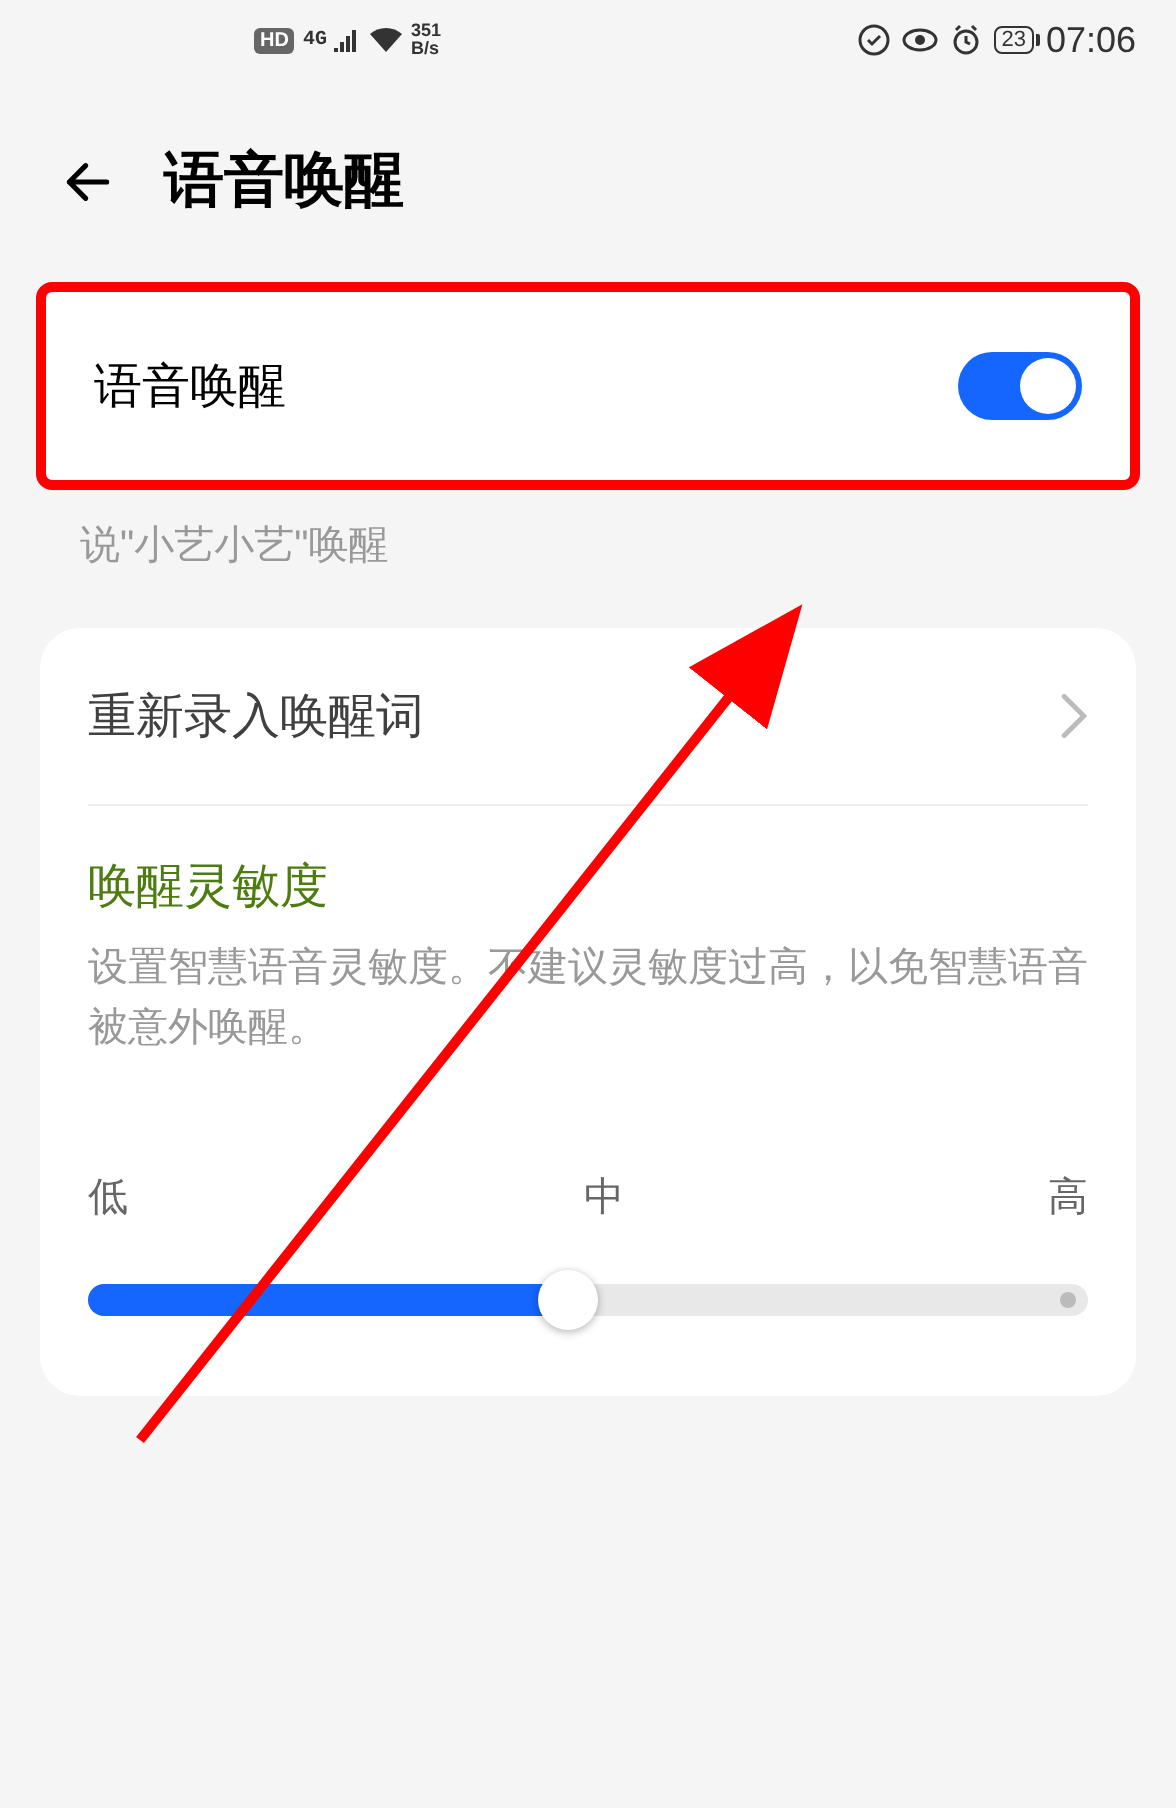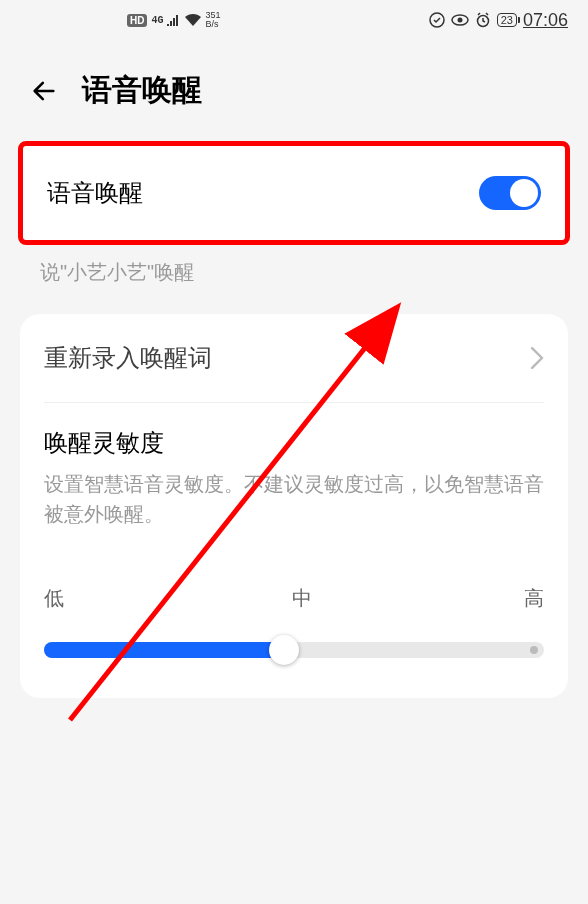--- a/index.html
+++ b/index.html
@@ -31,40 +31,40 @@
     .status-icon { display: inline-flex; align-items: center; }
     .status-hd {
       background: #666;
       color: #fff;
       font-size: 10px;
       padding: 1px 3px;
       border-radius: 3px;
       font-weight: bold;
     }
     .status-4g { font-size: 10px; font-weight: bold; font-family: Liberation Mono, monospace; }
-    .status-speed { font-size: 9px; line-height: 1; text-align: left; }
+    .status-speed { font-size: 9px; line-height: 1; text-align: left; font-weight: bold; }
     .status-right { display: flex; align-items: center; gap: 6px; }
     .status-battery {
       border: 1.5px solid #333;
       border-radius: 4px;
       padding: 0 3px;
       font-size: 11px;
       position: relative;
     }
     .status-battery::after {
       content: '';
       position: absolute;
       right: -4px;
       top: 3px;
       width: 2px;
       height: 6px;
       background: #333;
       border-radius: 0 1px 1px 0;
     }
-    .status-time { font-size: 18px; font-weight: 500; text-decoration: underline; }
+    .status-time { font-size: 18px; font-weight: 500; }
     .header {
       display: flex;
       align-items: center;
       padding: 30px 30px 30px 30px;
       gap: 24px;
     }
     .back-btn { display: flex; align-items: center; cursor: pointer; }
     .page-title { font-size: 30px; font-weight: 600; color: #000; }
     .card {
       background: #fff;
@@ -109,21 +109,21 @@
     .row {
       display: flex;
       align-items: center;
       justify-content: space-between;
       padding: 28px 0;
       cursor: pointer;
     }
     .row-title { font-size: 24px; font-weight: 500; color: #404040; }
     .divider { height: 1px; background: #eee; }
     .section { padding: 24px 0 16px; }
-    .section-title { font-size: 24px; font-weight: 500; color: #000000; margin-bottom: 10px; }
+    .section-title { font-size: 24px; font-weight: 500; color: #4d7c0f; margin-bottom: 10px; }
     .section-desc { font-size: 20px; color: #999; line-height: 1.5; }
     .slider-labels {
       display: flex;
       justify-content: space-between;
       padding: 40px 0 20px;
       font-size: 20px;
       color: #666;
     }
     .slider-labels span:nth-child(2) { position: relative; left: 8px; }
     .slider-wrap { padding: 10px 0 40px; position: relative; }

